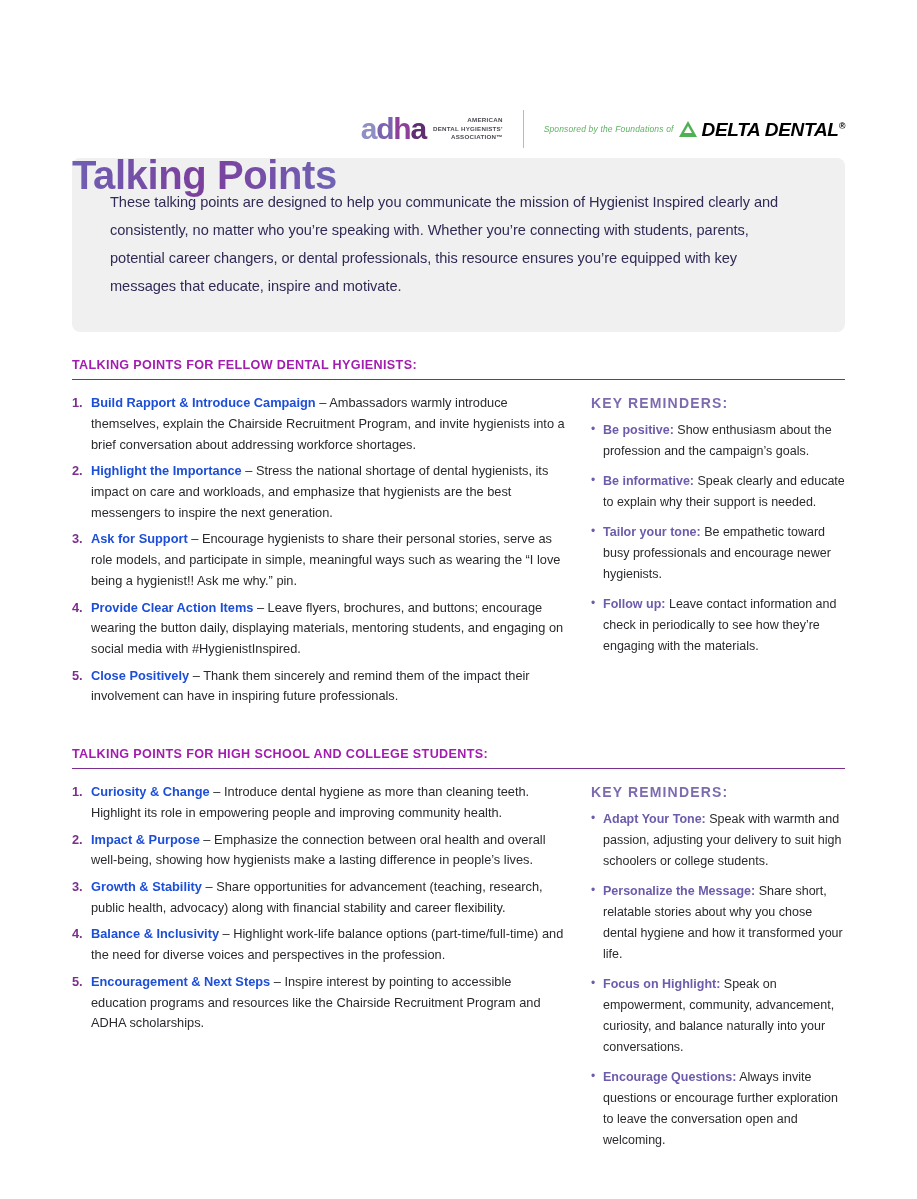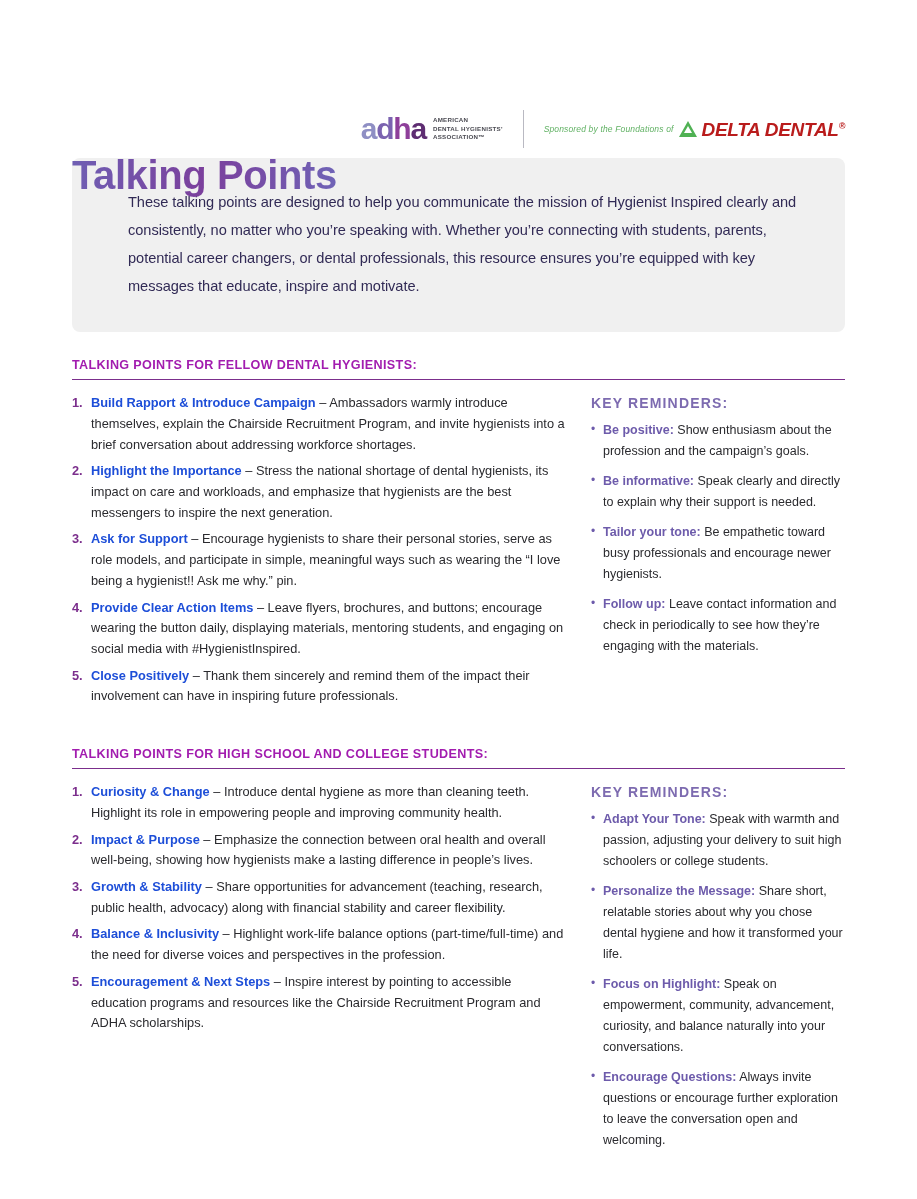--- a/index.html
+++ b/index.html
@@ -52,20 +52,21 @@
     background-clip: text;
     color: transparent;
     -webkit-text-fill-color: transparent;
   }
 
   .logos {
     display: flex;
     align-items: center;
     gap: 14px;
     margin-top: 62px;
+    text-align: right;
   }
 
   .adha-logo { display: flex; align-items: center; gap: 7px; }
   .adha-word {
     font-size: 30px;
     font-weight: 700;
     letter-spacing: -1.2px;
     line-height: 1;
   }
   .adha-word .l1 { color: #8f8fc4; }
@@ -109,32 +110,32 @@
     position: absolute;
     left: -4px; top: 5px;
     width: 0; height: 0;
     border-left: 4px solid transparent;
     border-right: 4px solid transparent;
     border-bottom: 7px solid #ffffff;
   }
   .dd-name {
     font-size: 19px;
     font-weight: 700;
-    color: #b91c1c;
+    color: #000000;
     letter-spacing: -0.3px;
     line-height: 1;
   }
   .dd-name sup { font-size: 9px; vertical-align: super; }
 
   
   .intro-box {
     margin-top: 22px;
     background: #f0f0f0;
     border-radius: 8px;
-    padding: 30px 38px 32px 56px;
+    padding: 30px 38px 32px 38px;
   }
   .intro-text {
     font-size: 14.6px;
     line-height: 1.92;
     color: #312a55;
     letter-spacing: -0.05px;
   }
 
   
   .section { margin-top: 26px; }
@@ -263,21 +264,21 @@
           <li><span class="num">2.</span><span class="lead">Highlight the Importance</span><span> – Stress the national shortage of dental hygienists, its impact on care and workloads, and emphasize that hygienists are the best messengers to inspire the next generation.</span></li>
           <li><span class="num">3.</span><span class="lead">Ask for Support</span><span> – Encourage hygienists to share their personal stories, serve as role models, and participate in simple, meaningful ways such as wearing the “I love being a hygienist!! Ask me why.” pin.</span></li>
           <li><span class="num">4.</span><span class="lead">Provide Clear Action Items</span><span> – Leave flyers, brochures, and buttons; encourage wearing the button daily, displaying materials, mentoring students, and engaging on social media with #HygienistInspired.</span></li>
           <li><span class="num">5.</span><span class="lead">Close Positively</span><span> – Thank them sincerely and remind them of the impact their involvement can have in inspiring future professionals.</span></li>
         </ol>
       </div>
       <div class="col-right">
         <div class="kr-heading">KEY REMINDERS:</div>
         <ul class="reminders">
           <li><span class="dot">•</span><span class="lead">Be positive:</span><span> Show enthusiasm about the profession and the campaign’s goals.</span></li>
-          <li><span class="dot">•</span><span class="lead">Be informative:</span><span> Speak clearly and directly to explain why their support is needed.</span></li>
+          <li><span class="dot">•</span><span class="lead">Be informative:</span><span> Speak clearly and educate to explain why their support is needed.</span></li>
           <li><span class="dot">•</span><span class="lead">Tailor your tone:</span><span> Be empathetic toward busy professionals and encourage newer hygienists.</span></li>
           <li><span class="dot">•</span><span class="lead">Follow up:</span><span> Leave contact information and check in periodically to see how they’re engaging with the materials.</span></li>
         </ul>
       </div>
     </div>
   </div>
 
   <div class="section section-2">
     <div class="section-heading">TALKING POINTS FOR HIGH SCHOOL AND COLLEGE STUDENTS:</div>
     <div class="section-rule"></div>

